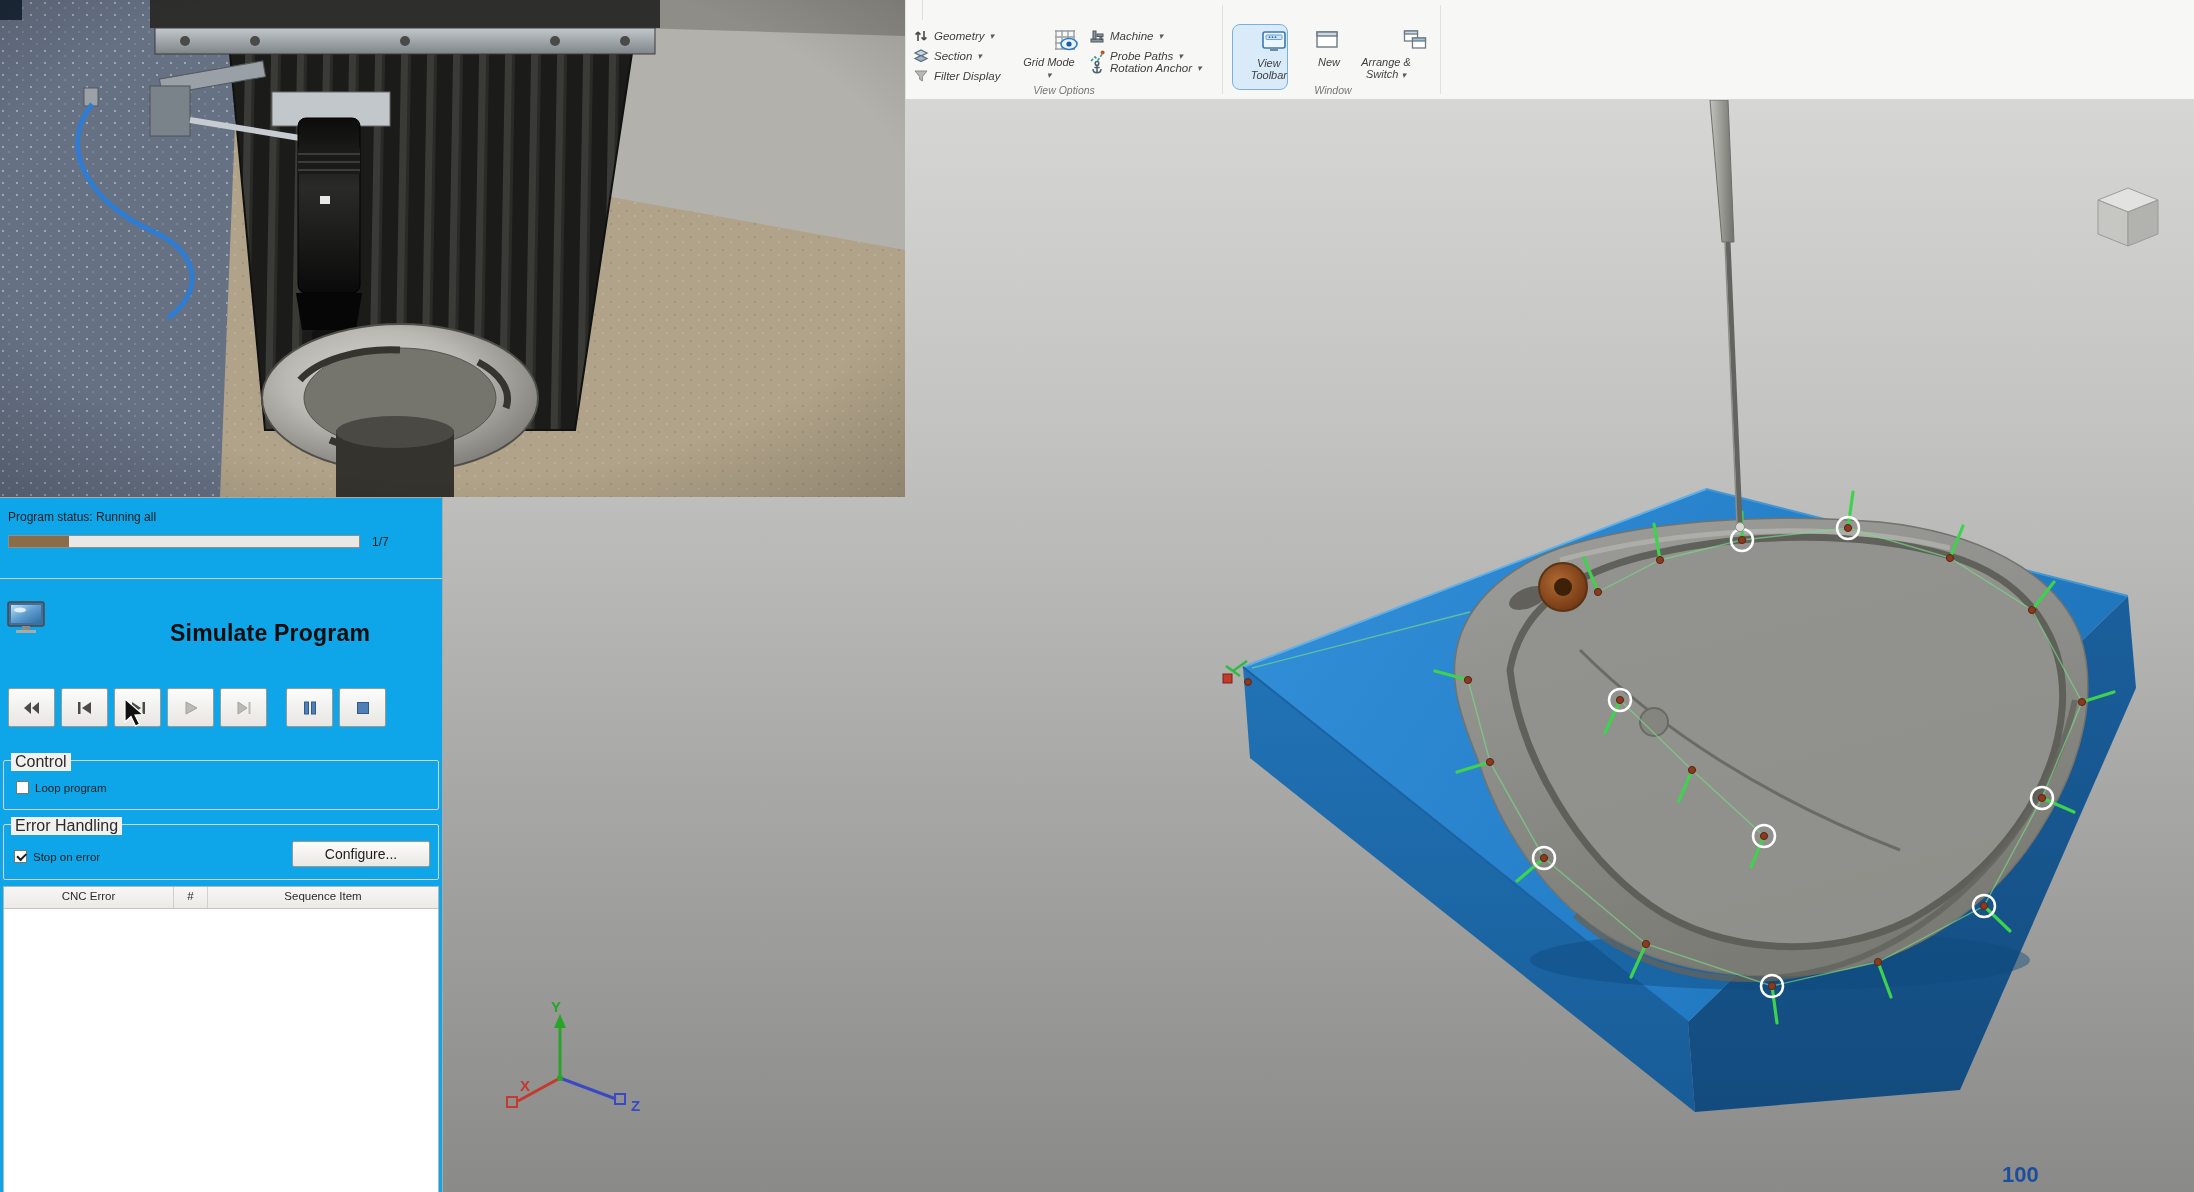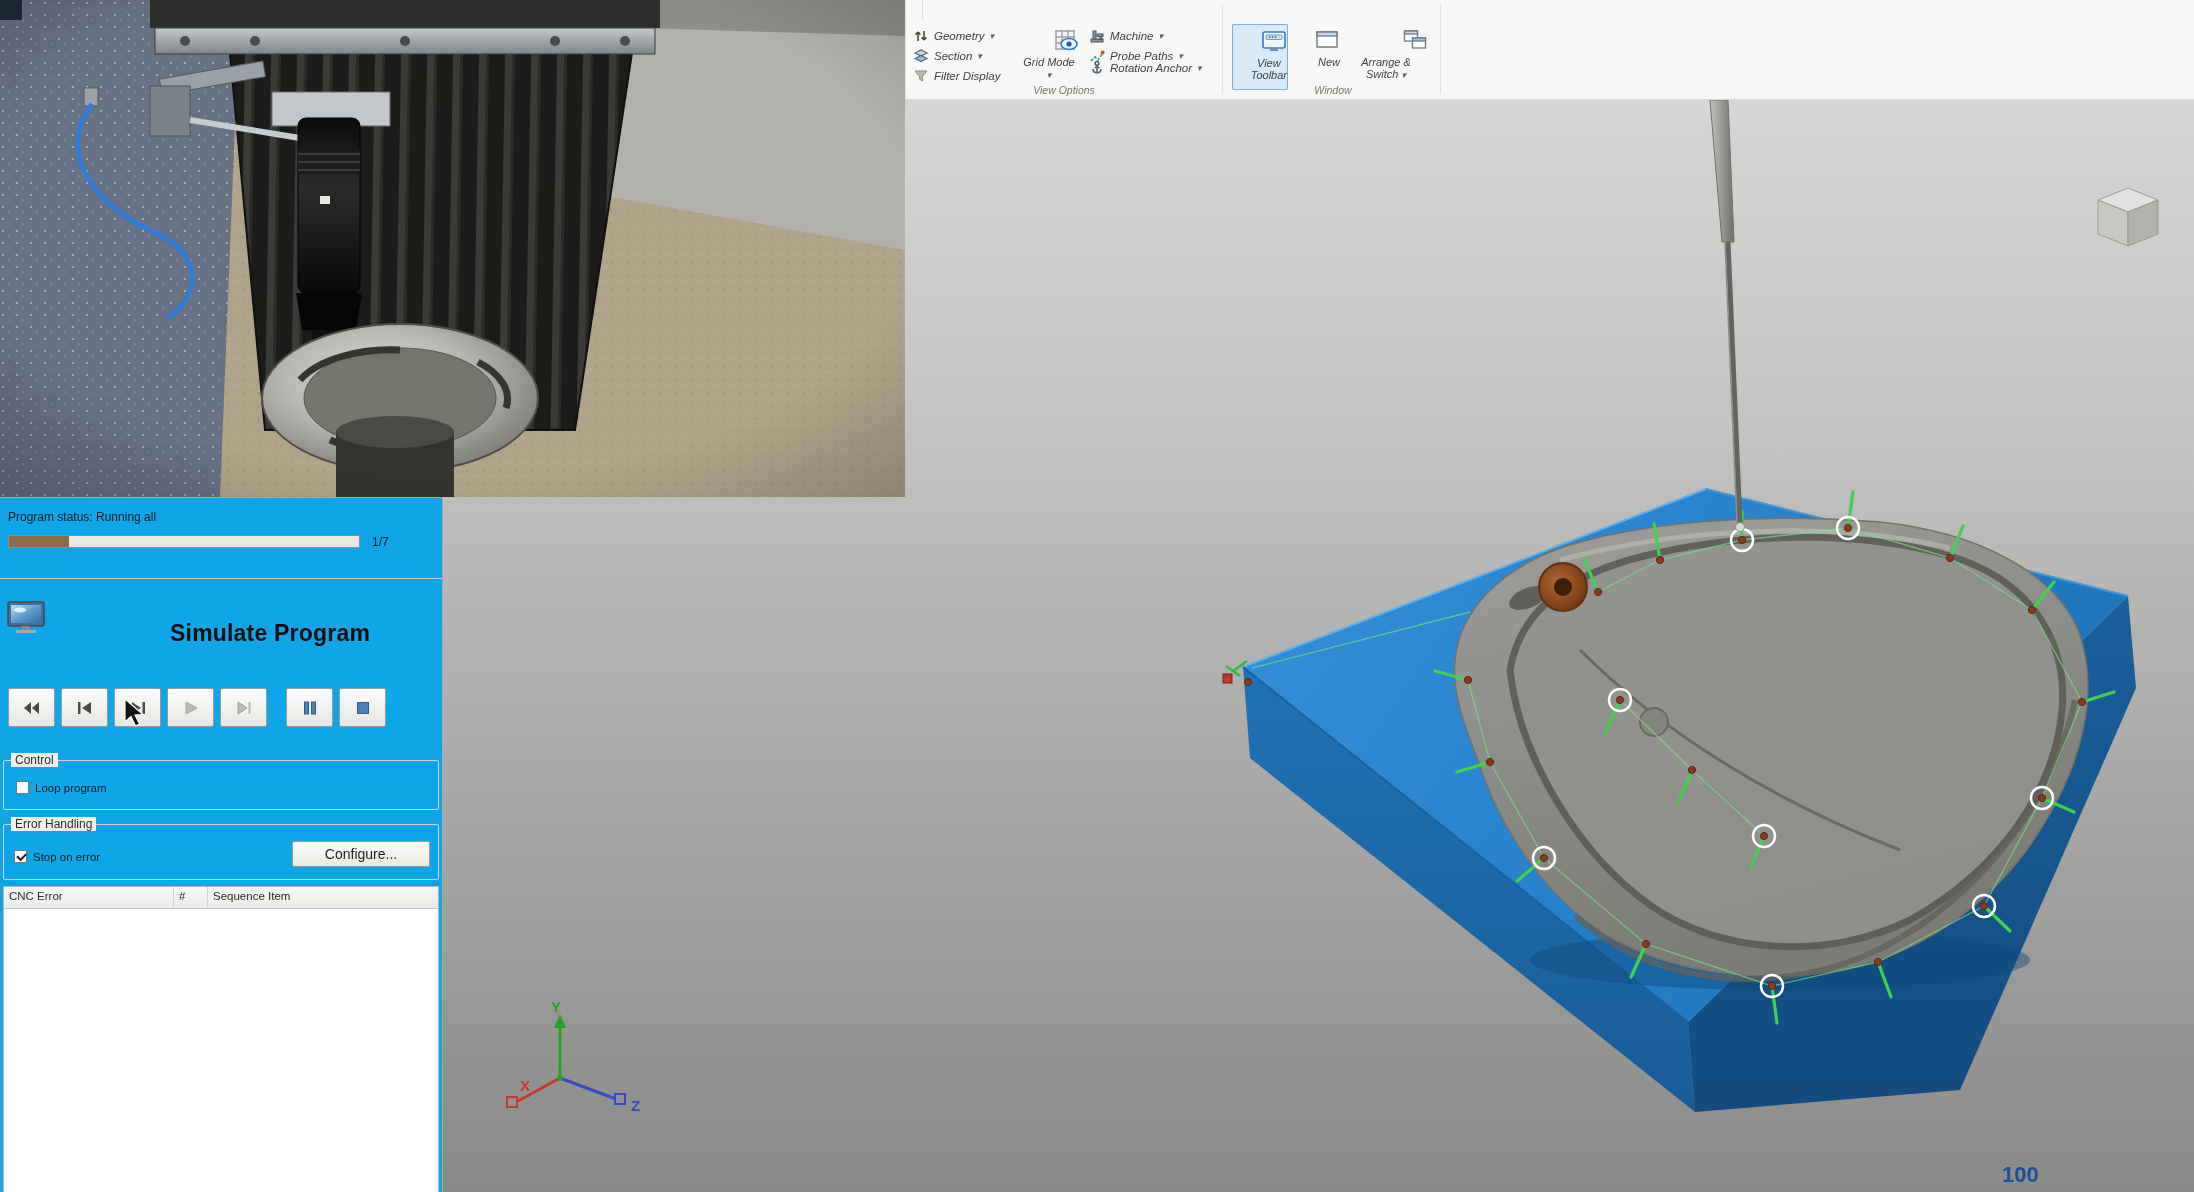--- a/index.html
+++ b/index.html
@@ -17,46 +17,46 @@
   .ribbon{position:absolute;left:905px;top:0;width:1289px;height:100px;z-index:2;background:#f7f7f5;border-bottom:1px solid #d8d7d4;border-left:1px solid #e3e2e0;box-sizing:border-box;font-style:italic;}
   .tab-edge{position:absolute;left:16px;top:0;width:1px;height:20px;background:#e0dfdd;}
   .ribbon-group{position:absolute;top:0;height:100%;}
   .rg-1{left:2px;width:312px;}
   .rg-2{left:322px;width:210px;}
   .small-item{position:absolute;height:19px;display:flex;align-items:center;gap:5px;font-size:11.5px;color:#3f3f3f;padding:0 3px;white-space:nowrap;cursor:default;}
   .small-item svg{flex:0 0 auto;}
   .big-btn{position:absolute;top:24px;height:66px;display:flex;flex-direction:column;align-items:flex-end;font-size:11px;color:#3f3f3f;text-align:center;cursor:default;box-sizing:border-box;}
   .big-btn .bicon{margin-top:2px;height:28px;display:flex;align-items:center;}
   .big-btn .blbl{line-height:12px;margin-top:2px;}
-  .big-btn.selected{background:#d9ebf9;border:1px solid #7ab0dc;border-radius:1px;padding-left:31px;}
+  .big-btn.selected{background:#d9ebf9;border:1px solid #7ab0dc;border-radius:8px;padding-left:31px;}
   .group-label{position:absolute;bottom:3px;left:0;right:0;text-align:center;font-size:10.5px;color:#767671;}
   .vsep{position:absolute;top:5px;bottom:5px;width:1px;background:#e1e0dd;}
   .dd{font-size:9px;color:#5a5a56;}
 
   
   .left-panel{position:absolute;left:0;top:497px;width:443px;height:776px;z-index:3;background:#0ea5e9;border-top:1px solid #a9a9a6;border-right:1px solid #a9a9a6;box-sizing:border-box;font-size:12px;color:#1d1d1b;padding-left:13px;}
   .lp-abs{position:absolute;}
   .status-text{left:8px;top:12px;}
   .progress{left:8px;top:37px;width:352px;height:13px;border:1px solid #8f8f8b;background:#e9e8e5;box-sizing:border-box;}
   .progress-fill{height:100%;background:#8a6c49;}
   .progress-label{left:372px;top:37px;}
   .divider{left:0;top:80px;width:100%;height:1px;background:#cfceca;}
   .sim-icon{left:6px;top:102px;}
   .sim-title{left:170px;top:122px;font-size:23px;font-weight:bold;color:#0d0d0c;letter-spacing:.2px;}
   .transport{left:8px;top:190px;width:430px;height:40px;}
   .tbtn{position:absolute;top:0;width:47px;height:39px;background:linear-gradient(#fcfcfb,#e7e6e2);border:1px solid #9a9a95;border-radius:2px;display:flex;align-items:center;justify-content:center;box-sizing:border-box;}
   .groupbox{position:absolute;left:3px;width:436px;border:1px solid #d4d3cf;border-radius:2px;box-sizing:border-box;}
-  .groupbox-label{position:absolute;top:-8px;left:7px;background:#f2f1ef;padding:0 4px;font-size:12px;color:#2b2b29;}
+  .groupbox-label{position:absolute;top:-8px;left:7px;background:#f2f1ef;padding:0 4px;font-size:16px;color:#2b2b29;}
   .chk{position:absolute;display:flex;align-items:center;gap:6px;font-size:11.5px;}
   .chk .box{width:13px;height:13px;border:1px solid #77766f;background:#ffffff;position:relative;display:inline-block;box-sizing:border-box;}
   .chk .box.checked::after{content:"";position:absolute;left:2px;top:2px;width:7px;height:3.5px;border-left:2px solid #1d1d1b;border-bottom:2px solid #1d1d1b;transform:rotate(-45deg);}
   .btn{position:absolute;background:linear-gradient(#fcfcfb,#e9e8e4);border:1px solid #9a9a95;border-radius:2px;font-size:14px;color:#1d1d1b;display:flex;align-items:center;justify-content:center;box-sizing:border-box;}
   .error-table{left:3px;top:388px;right:3px;bottom:6px;border:1px solid #b5b4b0;background:#ffffff;display:flex;flex-direction:column;}
   .et-header{display:flex;height:21px;background:linear-gradient(#f8f7f6,#ebeae7);border-bottom:1px solid #c6c5c1;font-size:11.5px;color:#2b2b29;}
-  .et-cell{padding:3px 5px 0 5px;border-right:1px solid #d2d1cd;box-sizing:border-box;overflow:hidden;white-space:nowrap;}
+  .et-cell{padding:3px 5px 0 5px;border-right:1px solid #d2d1cd;box-sizing:border-box;overflow:hidden;white-space:nowrap;text-align:center;}
   .et-body{flex:1;background:#ffffff;}
   .cursor{left:124px;top:200px;z-index:5;}
 </style>
 </head>
 <body>
 
 <div class="screen">
 
   <div class="viewport">
     <svg width="1754" height="1092" viewBox="440 100 1754 1092">

